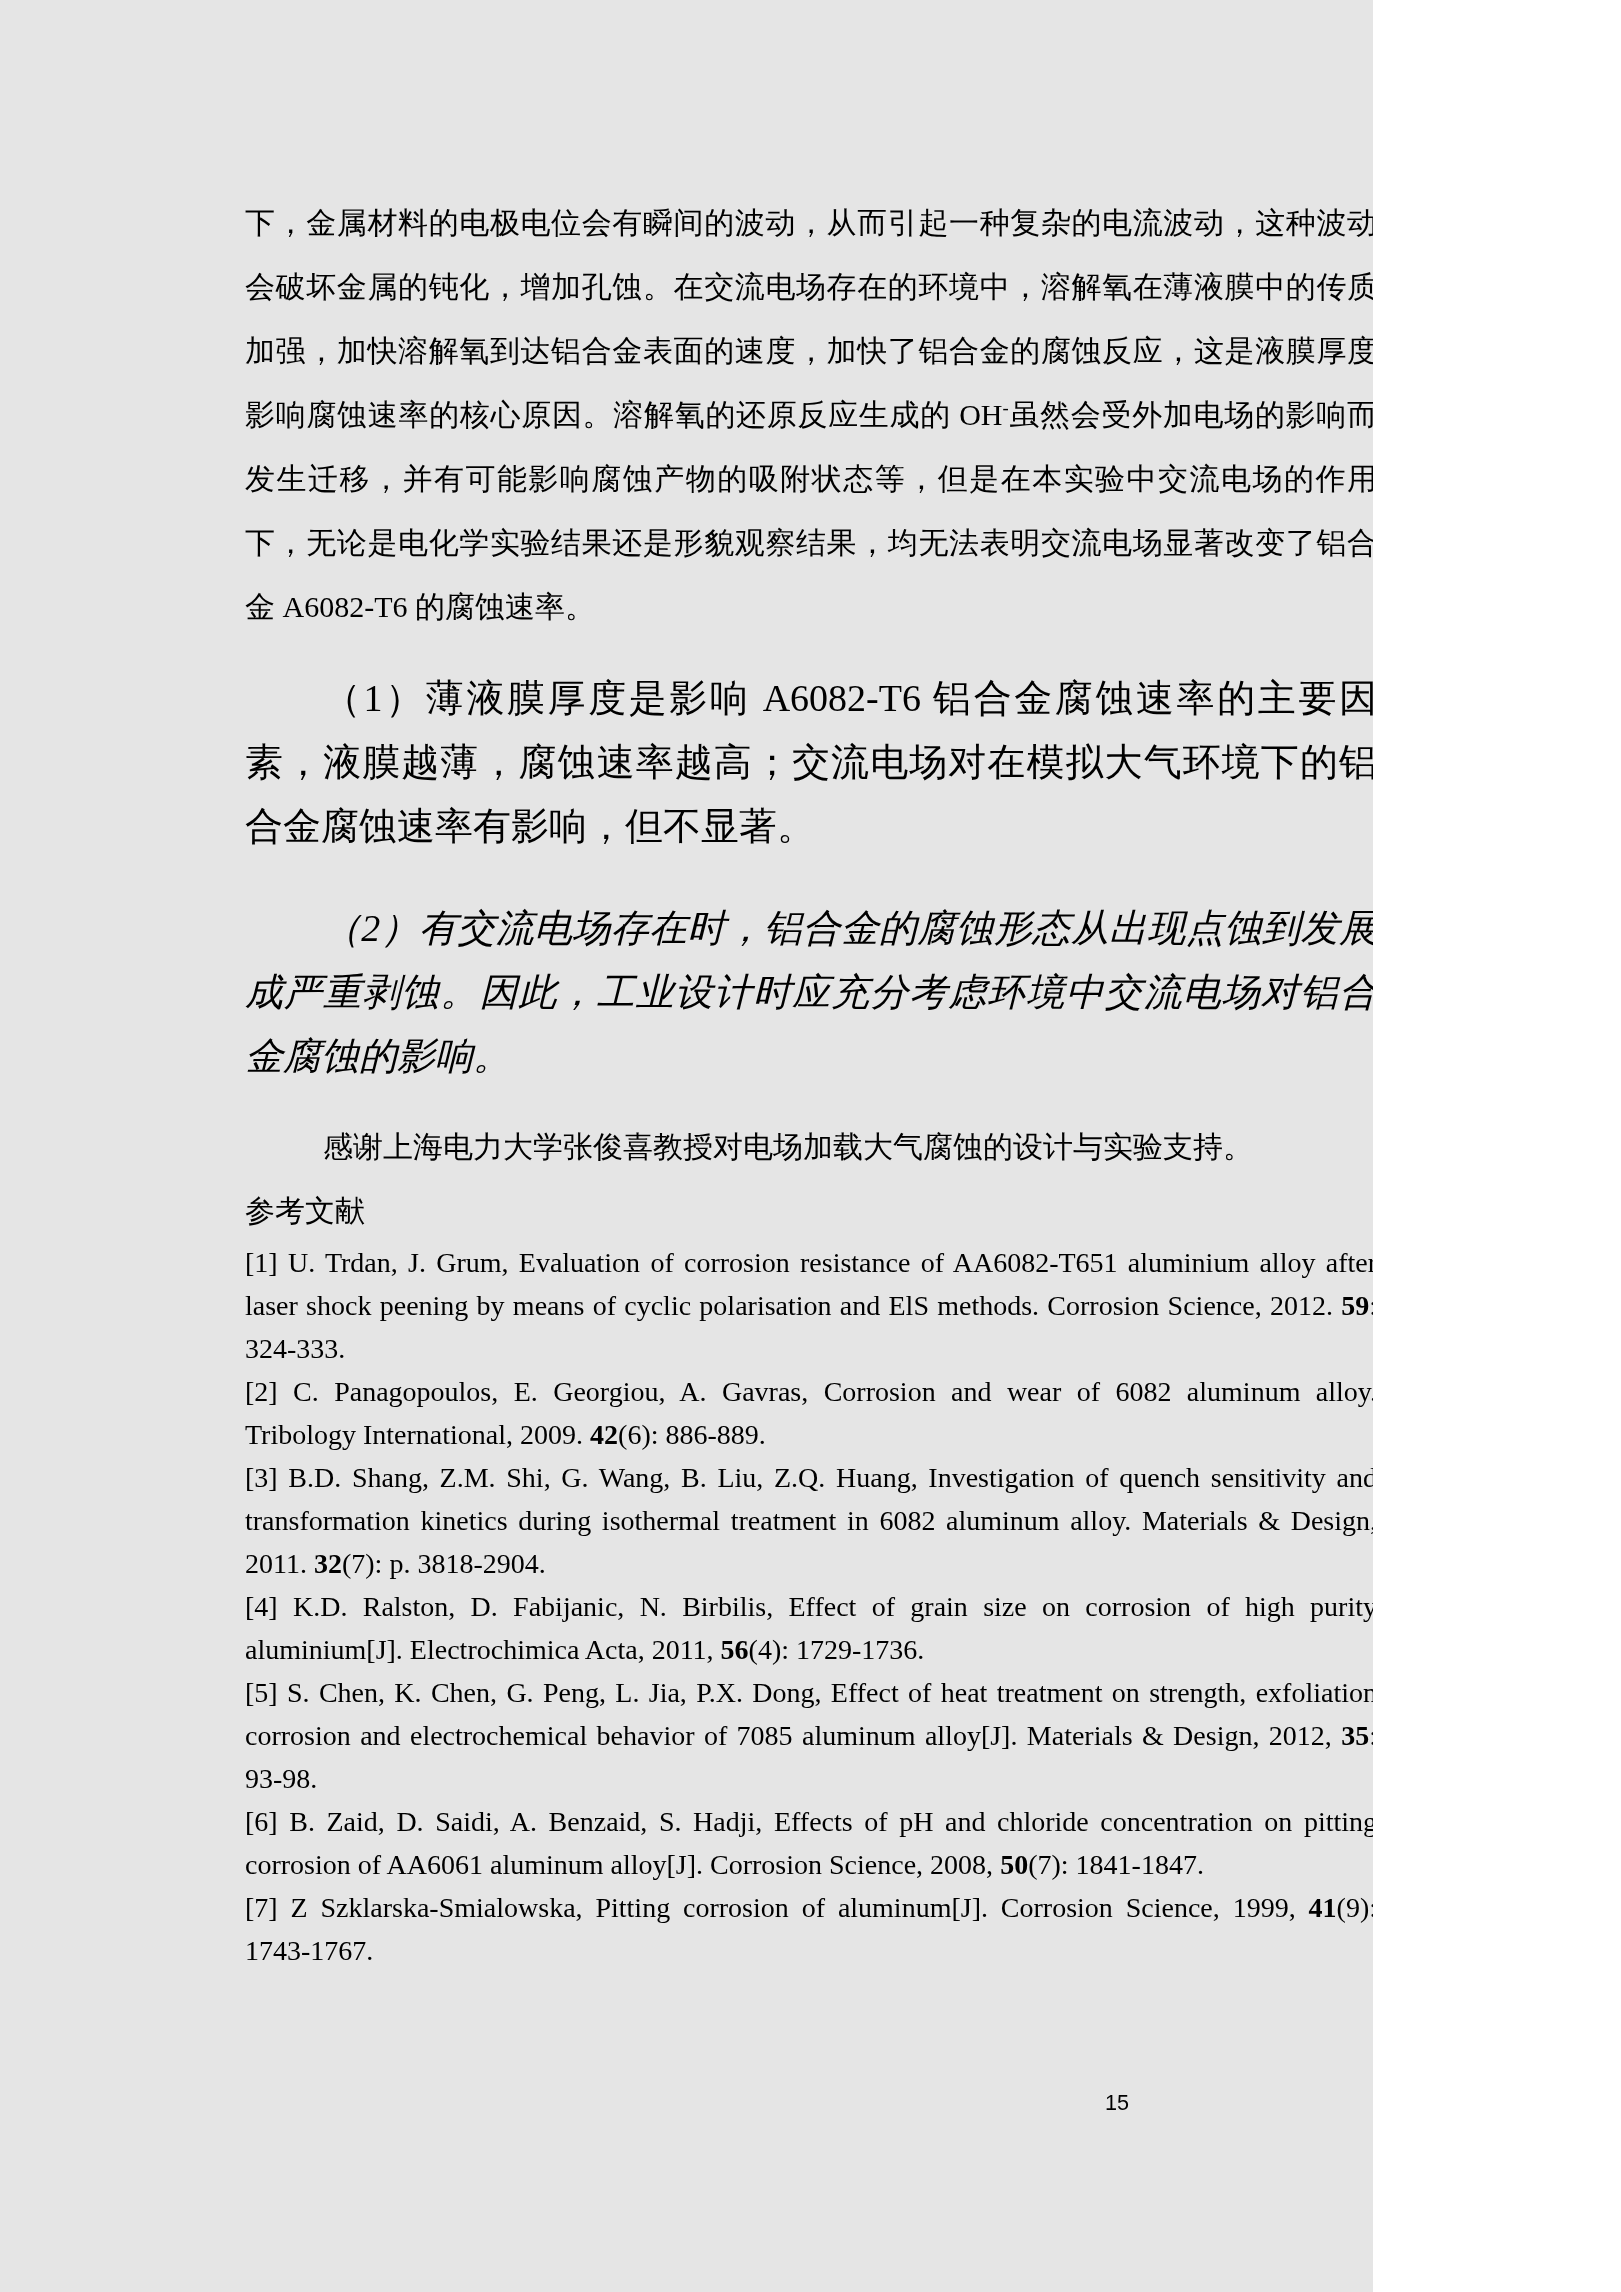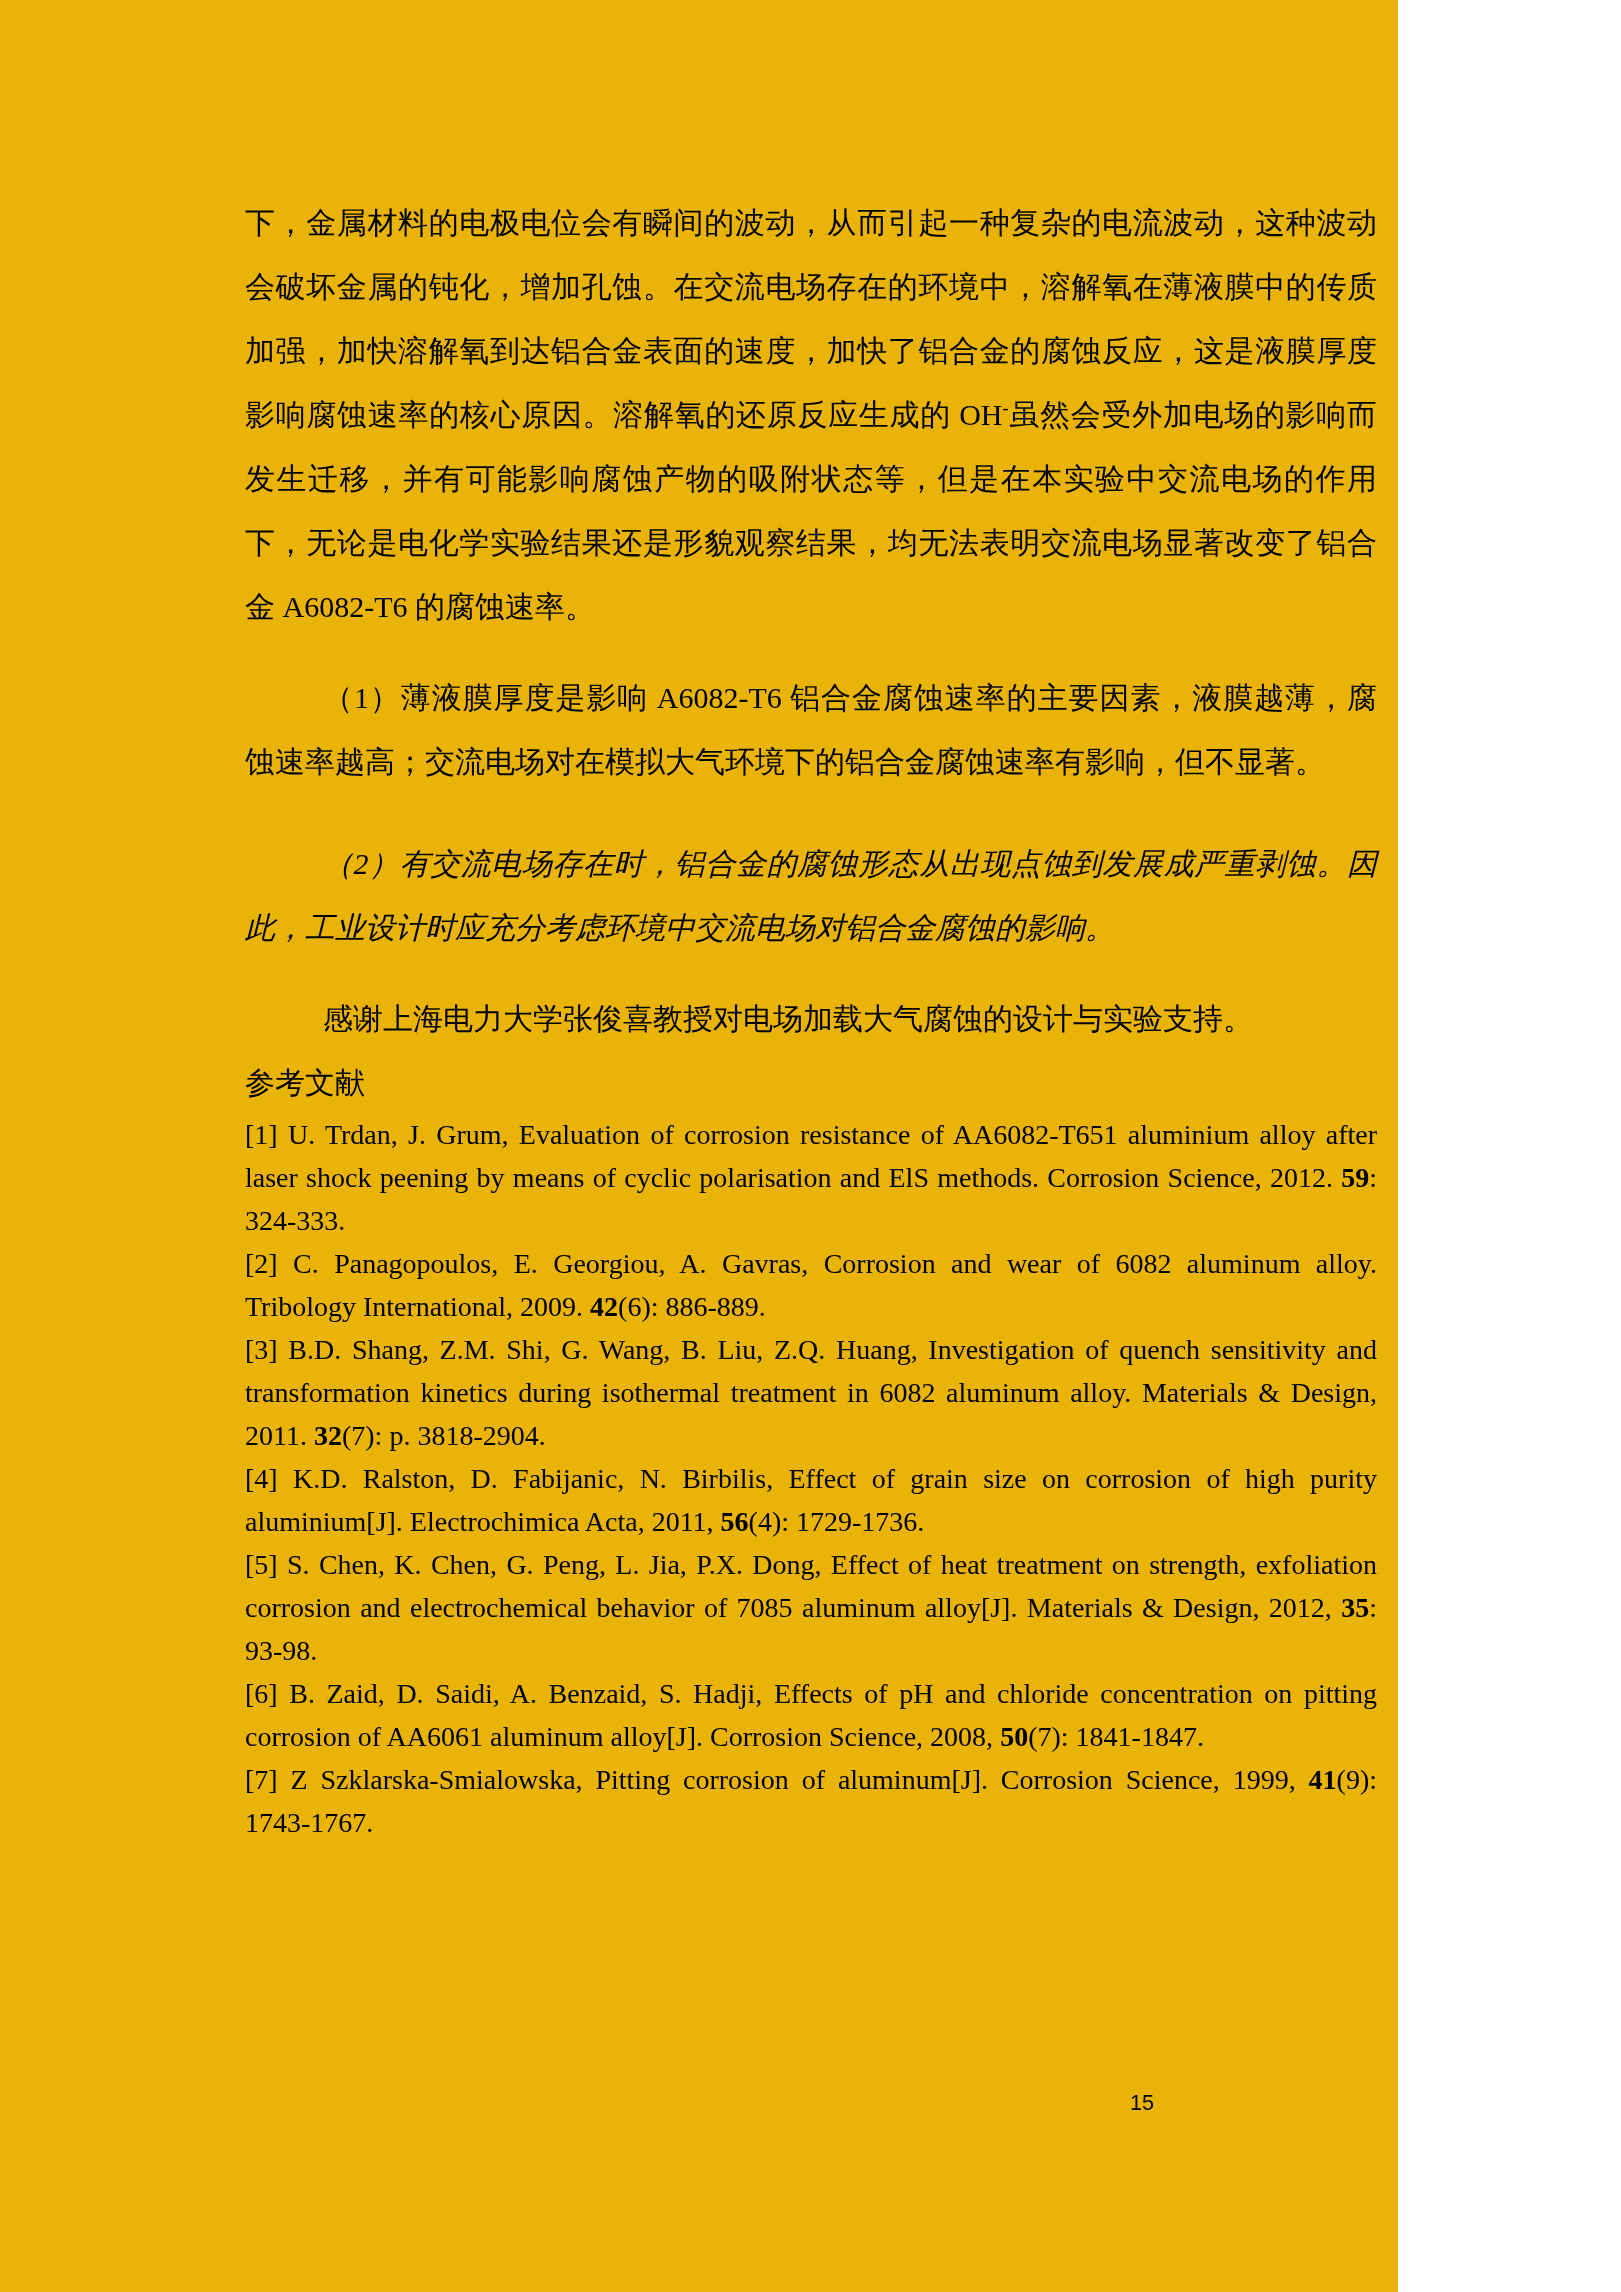--- a/index.html
+++ b/index.html
@@ -4,25 +4,24 @@
 <style>
   html, body {
     margin: 0;
     padding: 0;
     background: #ffffff;
   }
   .page {
     position: relative;
     width: 1373px;
     height: 2293px;
-    background: #eab308;
+    background: #e5e5e5;
     color: #000000;
     font-family: "Liberation Serif", "DejaVu Serif", serif;
     overflow: hidden;
-    padding-left: 25px;
   }
   .content {
     position: absolute;
     left: 245px;
     top: 191px;
     width: 1132px;
   }
   .body-para {
     font-size: 30px;
     line-height: 64px;
@@ -38,21 +37,21 @@
   .section-heading {
     font-size: 30px;
     font-weight: bold;
     line-height: 43px;
     margin: 39px 0 0 0;
   }
   .section-heading .h-num {
     margin-right: 0.7em;
   }
   .concl-para {
-    font-size: 30px;
+    font-size: 38px;
     line-height: 64px;
     text-align: justify;
     text-justify: inter-ideograph;
     text-indent: 78px;
     margin: 0;
   }
   .concl-para-1 { margin-top: 26.5px; }
   .concl-para-2 { margin-top: 38px; font-style: italic; }
   .ack-heading {
     font-size: 30px;

